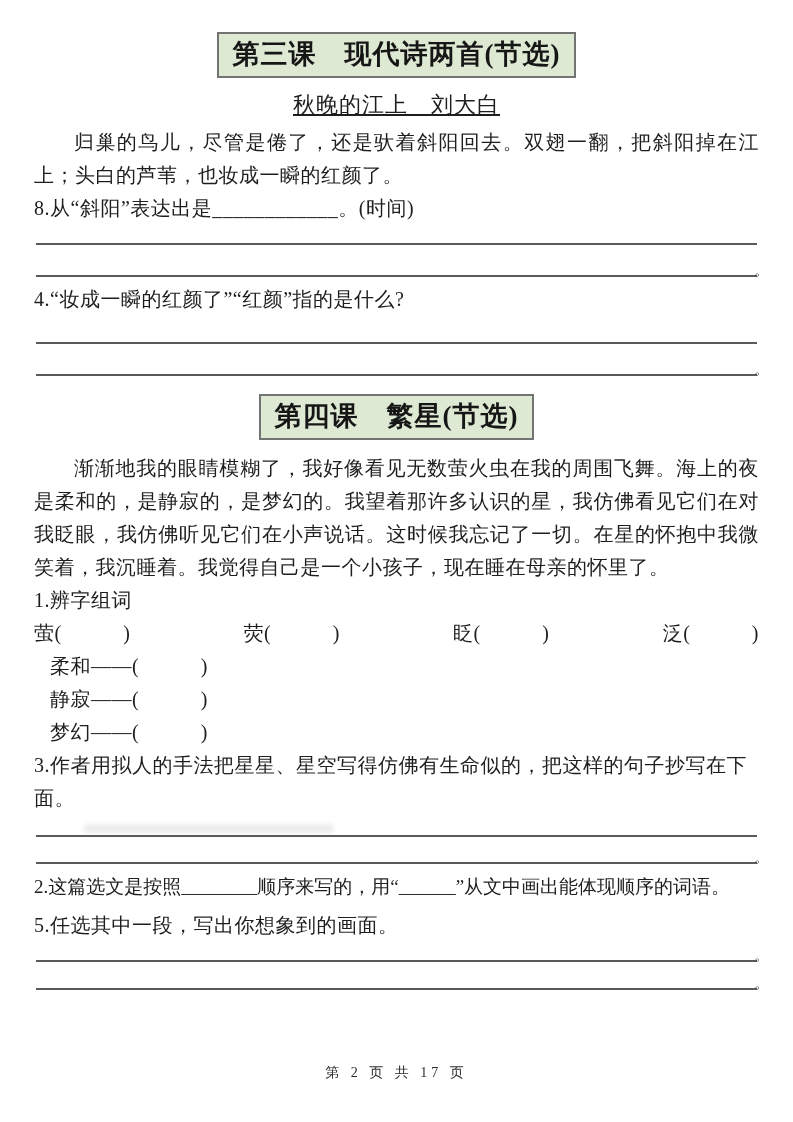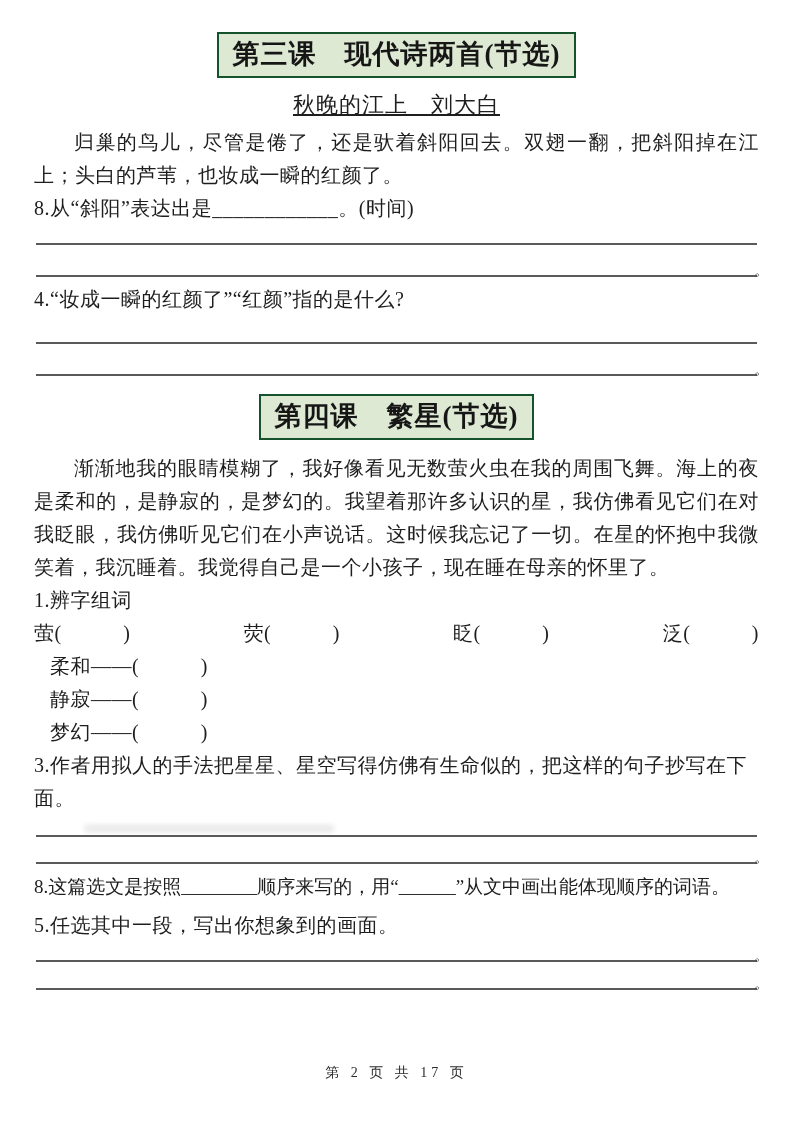--- a/index.html
+++ b/index.html
@@ -12,21 +12,21 @@
   .page { padding:24px 34px 0; height:100%; position:relative; }
 
   .title {
     text-align:center; font-size:41px; font-weight:bold;
     letter-spacing:2px; white-space:nowrap; line-height:58px;
   }
   .title .red { color:#c2211c; }
 
   .header-row { text-align:center; margin-top:8px; }
   .lesson-header {
-    display:inline-block; background:#dde9d2; border:2px solid #14532d;
+    display:inline-block; background:#dde9d2; border:2px solid #737373;
     padding:2px 14px 4px; font-size:27px; font-weight:bold; letter-spacing:1px;
     color:#161616;
   }
   .header-row.second { margin-top:18px; }
 
   .poem-title { text-align:center; font-size:22px; margin-top:12px; letter-spacing:1px;text-decoration:underline; }
 
   .passage {
     font-size:20px; line-height:33px; text-indent:2em;
     margin-top:6px; text-align:justify; letter-spacing:0.5px;
@@ -111,21 +111,21 @@
 
   <p class="question">3.作者用拟人的手法把星星、星空写得仿佛有生命似的，把这样的句子抄写在下面。</p>
 
   <div class="ansline h22">
       <span class="smudge"></span>
     </div>
   <div class="ansline h27">
       <span class="endmark">。</span>
     </div>
 
-  <p class="question tight q-gap">8.这篇选文是按照________顺序来写的，用“______”从文中画出能体现顺序的词语。</p>
+  <p class="question tight q-gap">2.这篇选文是按照________顺序来写的，用“______”从文中画出能体现顺序的词语。</p>
   <p class="question q-gap">5.任选其中一段，写出你想象到的画面。</p>
 
   <div class="ansline h20">
       <span class="endmark">。</span>
     </div>
   <div class="ansline h28">
       <span class="endmark">。</span>
     </div>
 
   <div class="footer">第 2 页 共 17 页</div>

